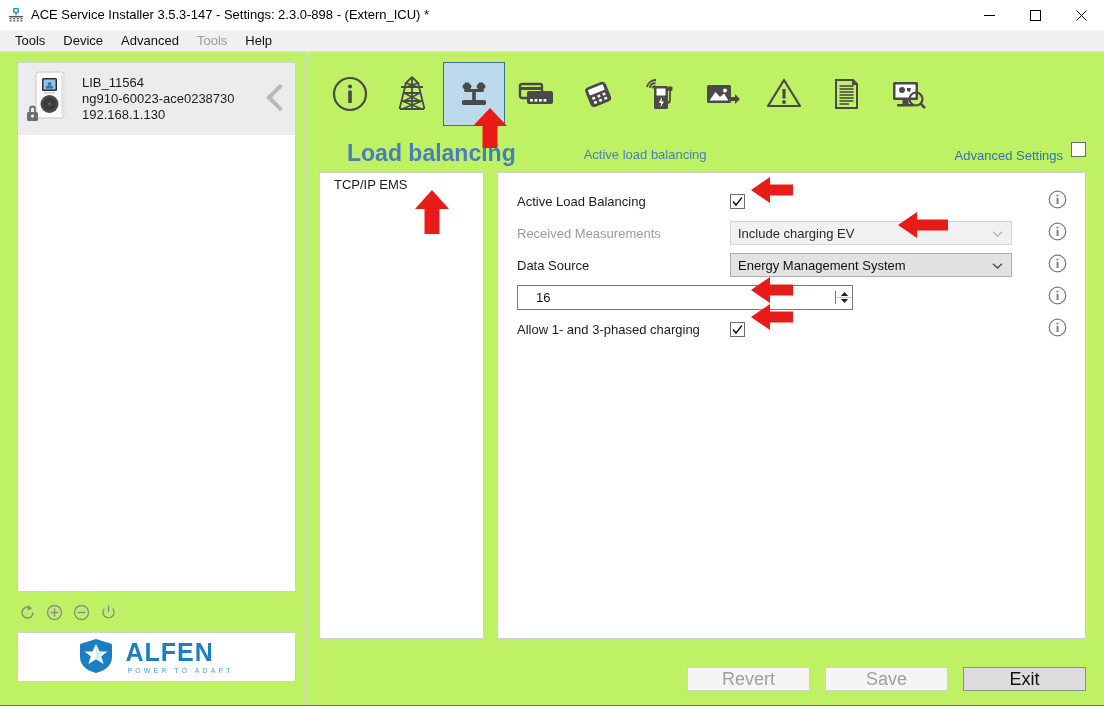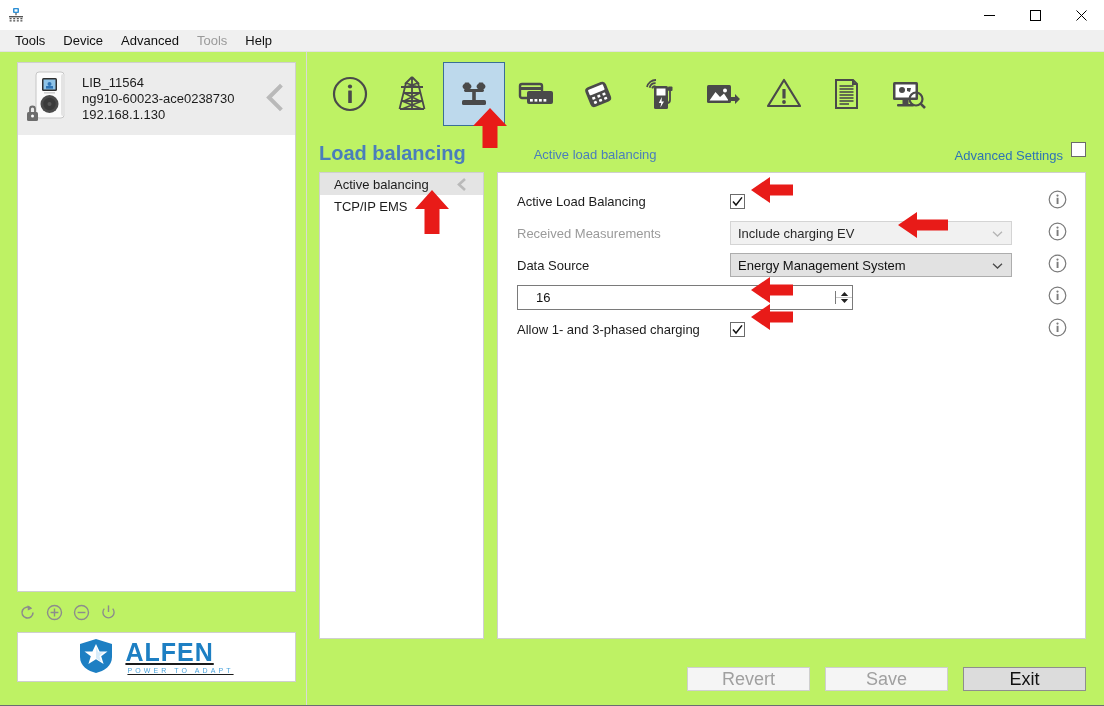--- a/index.html
+++ b/index.html
@@ -123,21 +123,21 @@
   }
   .side-actions svg { display:block; cursor: default; }
   .logo-box {
     border: 1px solid #cfcfcf;
     height: 50px;
     display: flex;
     align-items: center;
     justify-content: center;
     background: #fff;
   }
-  .logo-inner { display:flex; align-items:center; gap:12px;text-decoration:underline; }
+  .logo-inner { display:flex; align-items:center; gap:12px; }
   .logo-text-wrap { display:flex; flex-direction:column; align-items:flex-start; line-height:1; }
   .logo-word {
     font-size: 25px;
     font-weight: bold;
     letter-spacing: 1px;
     color: #1d7fc3;
     font-family: "Liberation Sans", sans-serif;
   }
   .logo-tag {
     font-size: 7px;
@@ -173,24 +173,25 @@
   .tool-btn svg { display: block; }
 
   .heading-row {
     display: flex;
     align-items: flex-end;
     margin-top: 4px;
     position: relative;
     height: 30px;
   }
   .h-main {
-    font-size: 20px;
+    font-size: 23px;
     font-weight: bold;
     color: #4a7ebb;
     line-height: 22px;
+    margin-left: 28px;
   }
   .h-sub {
     font-size: 13px;
     color: #4a7ebb;
     margin-left: 68px;
     line-height: 18px;
   }
   .adv-wrap {
     position: absolute;
     right: 0; bottom: 1px;
@@ -376,20 +377,21 @@
       <rect x="1.6" y="11" width="2" height="1.3" fill="#555"></rect>
       <rect x="5.2" y="11" width="2" height="1.3" fill="#555"></rect>
       <rect x="8.8" y="11" width="2" height="1.3" fill="#555"></rect>
       <rect x="12.4" y="11" width="2" height="1.3" fill="#555"></rect>
       <rect x="1.6" y="13.2" width="2" height="1.3" fill="#555"></rect>
       <rect x="5.2" y="13.2" width="2" height="1.3" fill="#555"></rect>
       <rect x="8.8" y="13.2" width="2" height="1.3" fill="#555"></rect>
       <rect x="12.4" y="13.2" width="2" height="1.3" fill="#555"></rect>
     </svg>
   </span>
+  <span class="title-text">ACE Service Installer 3.5.3-147 - Settings: 2.3.0-898 -  (Extern_ICU) *</span>
   <div class="win-buttons">
     <div class="win-btn">
       <svg width="11" height="11" viewBox="0 0 11 11">
           <rect x="0" y="5" width="11" height="1" fill="#000"></rect>
         </svg>
     </div>
     <div class="win-btn">
       <svg width="11" height="11" viewBox="0 0 11 11">
           <rect x="0.5" y="0.5" width="10" height="10" fill="none" stroke="#000" stroke-width="1"></rect>
         </svg>
@@ -640,28 +642,20 @@
       <span class="h-sub">Active load balancing</span>
       <span class="adv-wrap">
         <span class="adv-label">Advanced Settings</span>
         <span class="cb"></span>
       </span>
     </div>
 
     <div class="panels">
 
       <div class="nav-panel">
-        <div class="nav-item active">
-          <span>Active balancing</span>
-          <span class="nav-chev">
-            <svg width="14" height="15" viewBox="0 0 14 15">
-                <path d="M10 2 L4 7.5 L10 13" fill="none" stroke="#b9b9b9" stroke-width="2.6"></path>
-              </svg>
-          </span>
-        </div>
         <div class="nav-item">
           <span>TCP/IP EMS</span>
         </div>
       </div>
 
       <div class="form-panel">
 
         <div class="form-row">
           <span class="f-label">Active Load Balancing</span>
           <span class="f-control">

